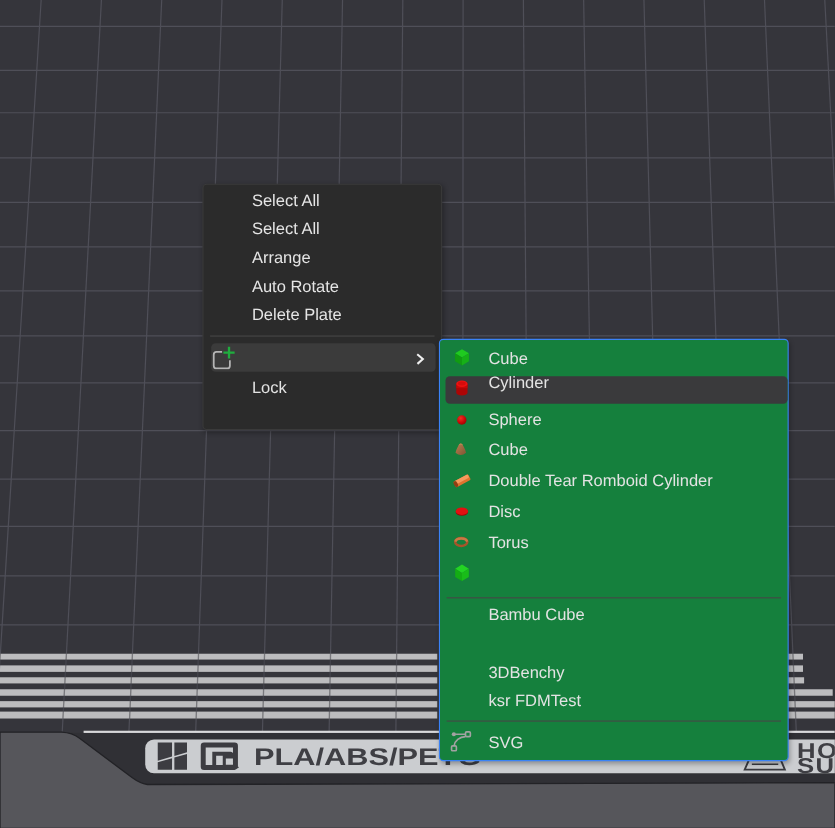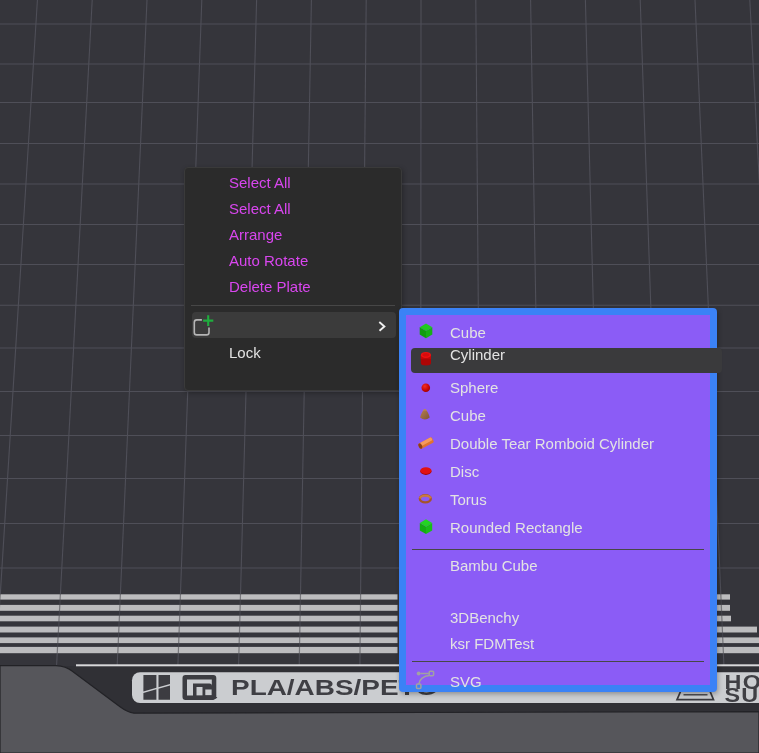--- a/index.html
+++ b/index.html
@@ -1,17 +1,17 @@
 <!DOCTYPE html>
 <html><head><meta charset="utf-8"><style>
 html,body{margin:0;padding:0;background:#35353b}
 .stage{position:relative;width:759px;height:753px;overflow:hidden;background:#35353b;font-family:"Liberation Sans",sans-serif}
 .bg{position:absolute;left:0;top:0}
 .lbl{position:absolute;left:44px;height:26px;line-height:26px;font-size:15px;color:#e3e3e3;white-space:nowrap}
-.lbl.dis{color:#d946ef}
+.lbl.dis{color:#e5e5e5}
 .sep{position:absolute;left:6px;right:6px;height:1px;background:#474747}
 </style></head><body>
 <div class="stage">
 <svg class="bg" width="759" height="753" viewBox="0 0 759 753">
       <line x1="-17.4" y1="0" x2="-64.8" y2="665" stroke="#4f4f58" stroke-width="1.1"></line>
       <line x1="37.4" y1="0" x2="-4.1" y2="665" stroke="#4f4f58" stroke-width="1.1"></line>
       <line x1="92.2" y1="0" x2="56.6" y2="665" stroke="#4f4f58" stroke-width="1.1"></line>
       <line x1="147.0" y1="0" x2="117.2" y2="665" stroke="#4f4f58" stroke-width="1.1"></line>
       <line x1="201.8" y1="0" x2="177.9" y2="665" stroke="#4f4f58" stroke-width="1.1"></line>
       <line x1="256.6" y1="0" x2="238.6" y2="665" stroke="#4f4f58" stroke-width="1.1"></line>
@@ -98,21 +98,21 @@
       <div style="position:absolute;left:6.5px;top:143.5px;width:204.5px;height:26px;background:#3b3b3b;border-radius:4px"></div>
       <svg style="position:absolute;left:5.5px;top:144px" width="24" height="24" viewBox="0 0 24 24">
         <path d="M10.9,7.9 H5.8 Q3.3,7.9 3.3,10.4 V20.4 Q3.3,22.9 5.8,22.9 H15.5 Q18,22.9 18,20.4 V15.4" fill="none" stroke="#b5b5b5" stroke-width="1.6"></path>
         <path d="M12.1,8.6 H22.3 M17.2,3.3 V13.9" stroke="#1fad3e" stroke-width="2.1" fill="none"></path>
       </svg>
       <svg style="position:absolute;left:191px;top:151px" width="12" height="16" viewBox="0 0 12 16">
         <path d="M3.3,3.1 L8.4,7.4 L3.5,11.8" fill="none" stroke="#efefef" stroke-width="1.9"></path>
       </svg>
       <div class="lbl" style="top:172px">Lock</div>
     </div>
-<div style="position:absolute;left:399px;top:307.5px;width:318px;height:384px;background:#8b5cf6;border:7px solid #3b82f6;border-radius:4px;box-sizing:border-box;box-shadow:1px 2px 5px rgba(0,0,0,0.3)">
+<div style="position:absolute;left:399px;top:307.5px;width:318px;height:384px;background:#15803d;border:1px solid #3b82f6;border-radius:4px;box-sizing:border-box;box-shadow:1px 2px 5px rgba(0,0,0,0.3)">
       <div style="position:absolute;left:4.5px;top:33.5px;width:311.5px;height:25px;background:#3a3a3c;border-radius:4px"></div>
       <svg style="position:absolute;left:8.5px;top:5.9px" width="22" height="22" viewBox="0 0 22 22">
         <polygon points="11,3.4 17.3,7.2 11,11 4.7,7.2" fill="#1fca20"></polygon>
         <polygon points="4.7,7.2 11,11 11,18.3 4.7,14.5" fill="#119c12"></polygon>
         <polygon points="17.3,7.2 11,11 11,18.3 17.3,14.5" fill="#16b017"></polygon>
       </svg>
       <div class="lbl" style="top:5.1px">Cube</div>
       <svg style="position:absolute;left:8.5px;top:33.8px" width="22" height="22" viewBox="0 0 22 22">
         <path d="M5.8,6.9 V15.1 A5.1,2.5 0 0 0 16.0,15.1 V6.9 Z" fill="#ad0505"></path>
         <rect x="5.8" y="6.9" width="10.2" height="4" fill="#c30808"></rect>
@@ -158,21 +158,20 @@
       <svg style="position:absolute;left:8.5px;top:173.3px" width="22" height="22" viewBox="0 0 22 22">
         <ellipse cx="10.3" cy="10.7" rx="5.5" ry="3.6" fill="none" stroke="#a5552a" stroke-width="2.3"></ellipse>
         <path d="M4.9,10.4 A5.5,3.5 0 0 1 15.7,10.4" fill="none" stroke="#c97a45" stroke-width="2.2"></path>
       </svg>
       <div class="lbl" style="top:172.5px">Torus</div>
       <svg style="position:absolute;left:8.5px;top:201.2px" width="22" height="22" viewBox="0 0 22 22">
         <polygon points="11,3.2 17.2,7 11,10.8 4.8,7" fill="#23d423"></polygon>
         <polygon points="4.8,7 11,10.8 11,18.1 4.8,14.6" fill="#14ad14"></polygon>
         <polygon points="17.2,7 11,10.8 11,18.1 17.2,14.6" fill="#19bd19"></polygon>
       </svg>
-      <div class="lbl" style="top:200.4px">Rounded Rectangle</div>
       <div class="sep" style="top:234.5px"></div>
       <div class="lbl" style="top:238.5px">Bambu Cube</div>
       <div class="lbl" style="top:290.5px">3DBenchy</div>
       <div class="lbl" style="top:316.5px">ksr FDMTest</div>
       <div class="sep" style="top:346.5px"></div>
       <svg style="position:absolute;left:8.2px;top:354.5px" width="22" height="22" viewBox="0 0 22 22">
         <g stroke="#a2a2a2" stroke-width="1.5" fill="none">
           <path d="M6.2,4.5 H15.2"></path>
           <path d="M4.8,15.0 C5.3,10.5 9.8,6.7 15.2,6.6"></path>
           <rect x="15.2" y="2.3" width="4.4" height="4.4" rx="1"></rect>

